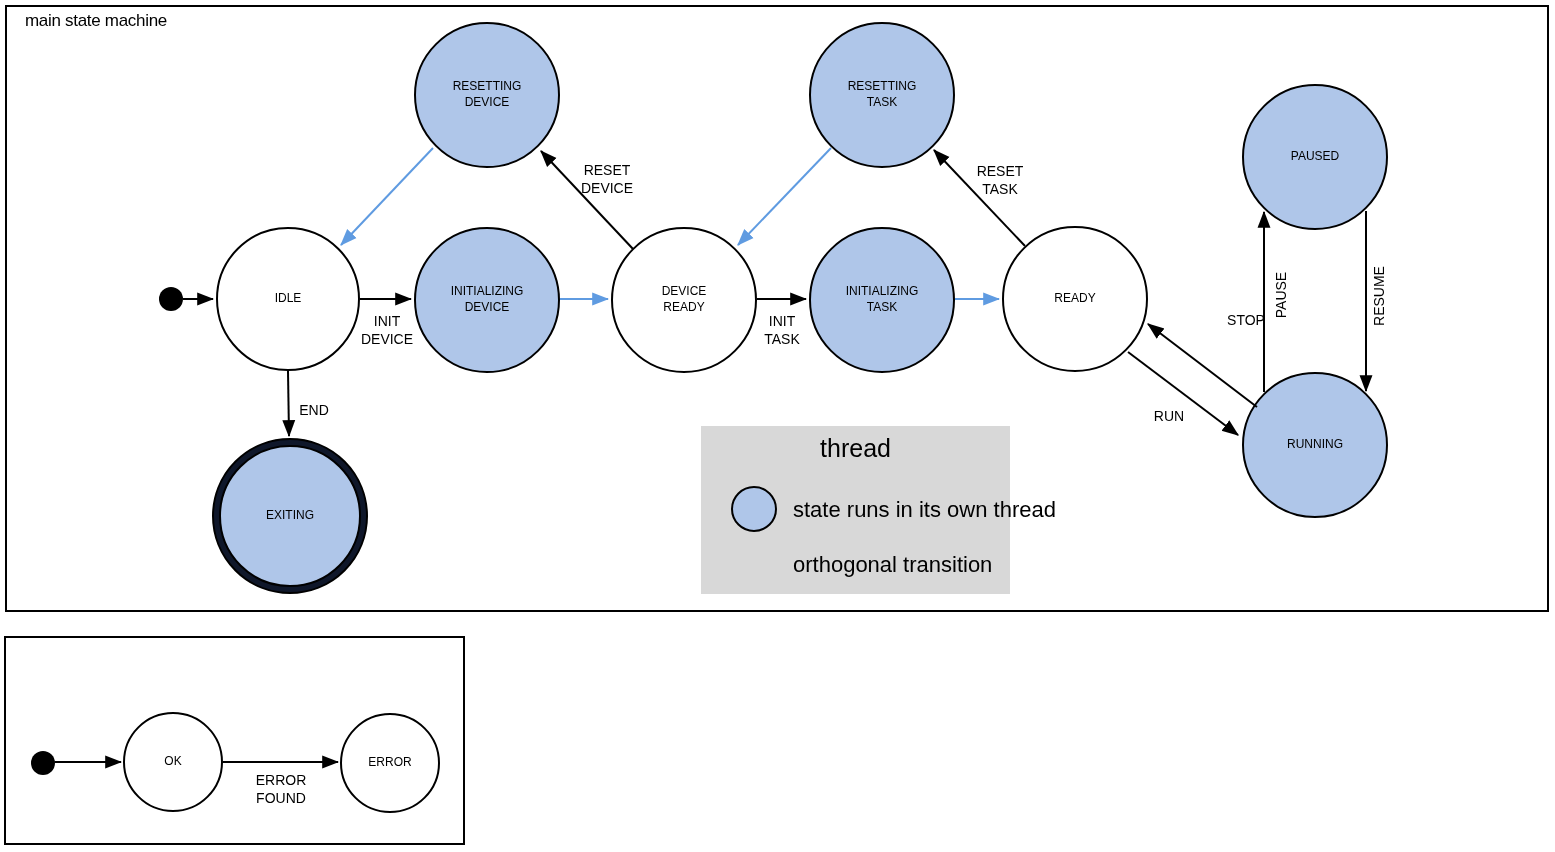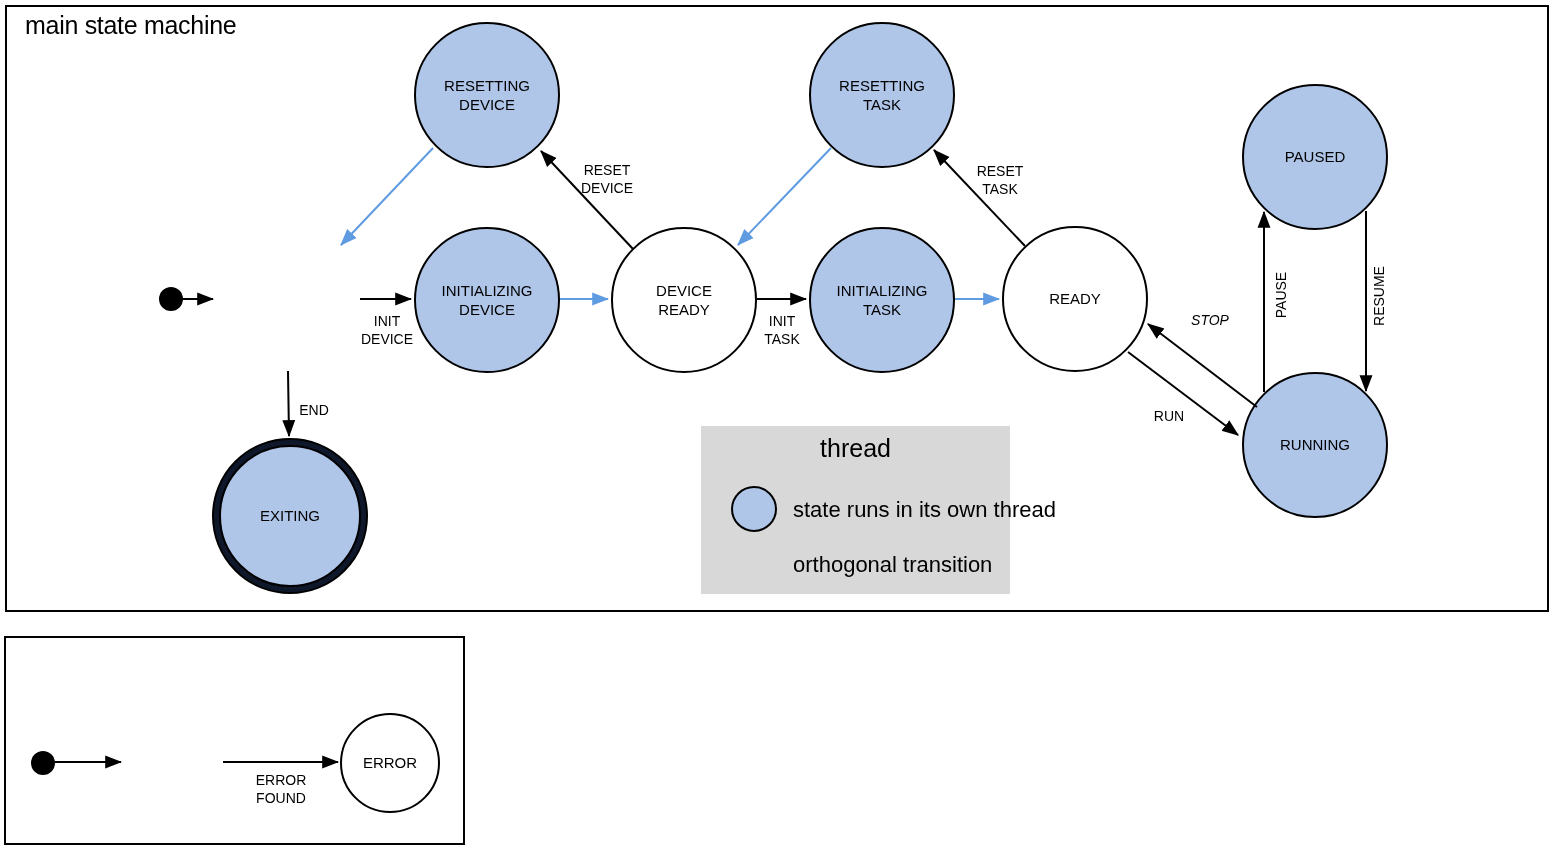--- a/index.html
+++ b/index.html
@@ -12,39 +12,39 @@
     background: #ffffff;
     overflow: hidden;
   }
   .frame {
     position: absolute;
     border: 2px solid #000;
     background: transparent;
   }
   .frame-title {
     position: absolute;
-    font-size: 25px;
+    font-size: 17px;
     letter-spacing: -0.3px;
     white-space: nowrap;
   }
   .arrows {
     position: absolute;
     left: 0; top: 0;
     width: 1555px; height: 852px;
     pointer-events: none;
   }
   .state {
     position: absolute;
     border: 2px solid #000;
     border-radius: 50%;
     display: flex;
     align-items: center;
     justify-content: center;
     text-align: center;
-    font-size: 15px;
+    font-size: 12px;
     line-height: 1.3;
     white-space: pre-line;
     background: #fff;
   }
   .state.threaded { background: #afc6e9; }
   .final-outer {
     position: absolute;
     border: 2px solid #000;
     border-radius: 50%;
     display: flex;
@@ -101,20 +101,23 @@
 <div class="canvas">
 
   <div class="frame" style="left:5px; top:5px; width:1544px; height:607px;"></div>
   <div class="frame-title" style="left:25px; top:11px;">main state machine</div>
 
   <div class="frame" style="left:4px; top:636px; width:461px; height:209px;"></div>
 
   <div class="start-dot" style="left:159px; top:287px;"></div>
   <div class="start-dot" style="left:31px; top:751px;"></div>
 
+  <div class="state" style="left:216px; top:227px; width:144px; height:144px;">
+    <span>IDLE</span>
+  </div>
 
   <div class="state threaded" style="left:414px; top:22px; width:146px; height:146px;">
     <span>RESETTING
 DEVICE</span>
   </div>
 
   <div class="state threaded" style="left:414px; top:227px; width:146px; height:146px;">
     <span>INITIALIZING
 DEVICE</span>
   </div>
@@ -145,20 +148,23 @@
   <div class="state threaded" style="left:1242px; top:372px; width:146px; height:146px;">
     <span>RUNNING</span>
   </div>
 
   <div class="final-outer" style="left:212px; top:438px; width:156px; height:156px;">
     <div class="state threaded" style="width:142px; height:142px;">
       <span>EXITING</span>
     </div>
   </div>
 
+  <div class="state" style="left:123px; top:712px; width:100px; height:100px;">
+    <span>OK</span>
+  </div>
   <div class="state" style="left:340px; top:713px; width:100px; height:100px;">
     <span>ERROR</span>
   </div>
 
   <svg class="arrows" viewBox="0 0 1555 852" xmlns="http://www.w3.org/2000/svg">
     <defs>
       <marker id="ah-black" viewBox="0 0 10 10" refX="9.3" refY="5" markerWidth="8.5" markerHeight="8.5" orient="auto-start-reverse">
         <path d="M0,1.2 L10,5 L0,8.8 z" fill="#000"></path>
       </marker>
       <marker id="ah-blue" viewBox="0 0 10 10" refX="9.3" refY="5" markerWidth="8.5" markerHeight="8.5" orient="auto-start-reverse">
@@ -189,21 +195,21 @@
 
   <div class="tlabel" style="left:387px; top:330px;">INIT
 DEVICE</div>
   <div class="tlabel" style="left:607px; top:179px;">RESET
 DEVICE</div>
   <div class="tlabel" style="left:782px; top:330px;">INIT
 TASK</div>
   <div class="tlabel" style="left:1000px; top:180px;">RESET
 TASK</div>
   <div class="tlabel" style="left:1169px; top:416px;">RUN</div>
-  <div class="tlabel" style="left:1210px; top:320px;font-style:italic;">STOP</div>
+  <div class="tlabel" style="left:1246px; top:320px;">STOP</div>
   <div class="tlabel rot" style="left:1281px; top:295px;">PAUSE</div>
   <div class="tlabel rot" style="left:1379px; top:296px;">RESUME</div>
   <div class="tlabel" style="left:314px; top:410px;">END</div>
   <div class="tlabel" style="left:281px; top:789px;">ERROR
 FOUND</div>
 
   <div class="legend"></div>
   <div class="legend-title" style="left:701px; top:434px; width:309px; position:absolute; text-align:center; font-size:25px;">thread</div>
   <div class="legend-swatch-circle"></div>
   <div class="legend-item-label" style="left:793px; top:510px;">state runs in its own thread</div>

